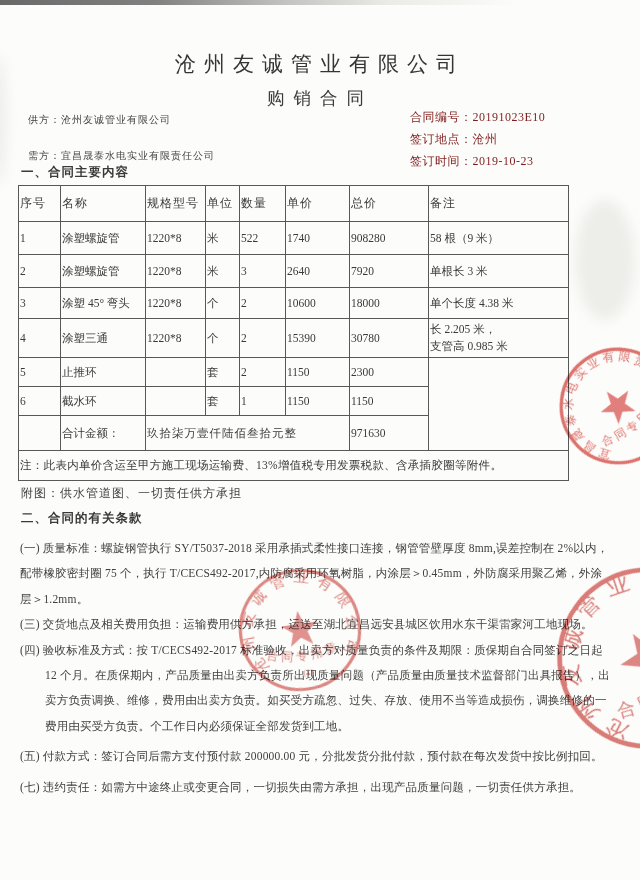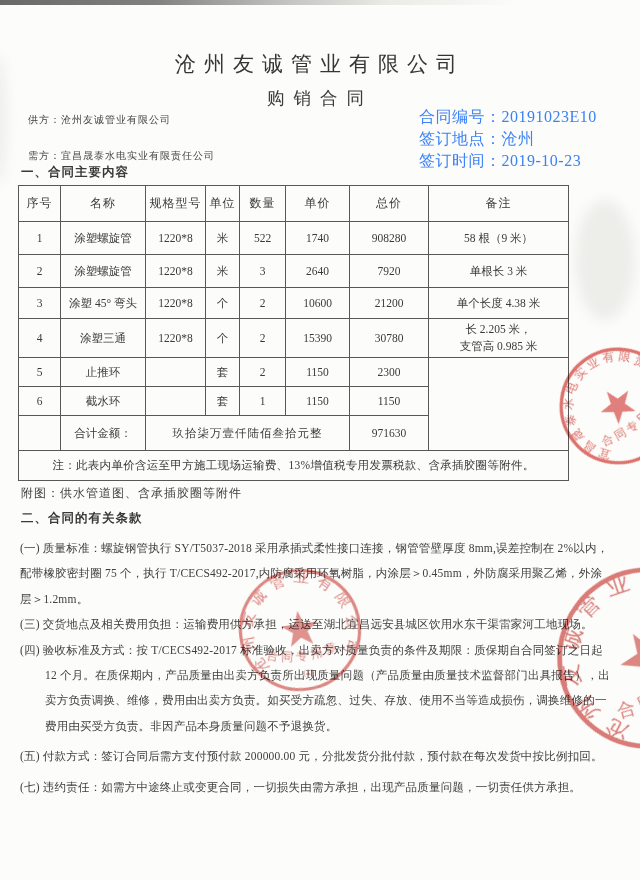--- a/index.html
+++ b/index.html
@@ -16,29 +16,29 @@
   .b1{left:575px;top:200px;width:60px;height:120px;}
   .b2{left:-8px;top:55px;width:14px;height:130px;}
 
   .doc-title{position:absolute;left:0;top:50px;width:100%;text-align:center;
     font-size:21px;letter-spacing:8px;color:#353535;font-weight:500;}
   .doc-subtitle{position:absolute;left:0;top:86px;width:100%;text-align:center;
     font-size:17.5px;letter-spacing:9px;color:#3a3a3a;font-weight:500;}
 
   .party{position:absolute;left:28px;font-size:10px;letter-spacing:1px;color:#444;}
   .supplier{top:113px;} .buyer{top:149px;}
-  .meta{position:absolute;left:419px;top:106px;font-size:16px;color:#3b82f6;letter-spacing:.5px;}
+  .meta{position:absolute;left:410px;top:106px;font-size:12px;color:#7f1d1d;letter-spacing:.5px;}
   .meta div{height:22px;line-height:22px;}
 
   .sec-title{position:absolute;left:21px;font-size:12.5px;font-weight:bold;color:#3a3a3a;letter-spacing:1px;}
   .sec1{top:164px;} .sec2{top:510px;}
   .attachment{position:absolute;left:21px;top:485px;font-size:12px;color:#424242;letter-spacing:1px;}
 
   table.items{position:absolute;left:18px;top:185px;width:550px;border-collapse:collapse;table-layout:fixed;}
-  table.items td,table.items th{border:1px solid #585858;text-align:center;vertical-align:middle;
+  table.items td,table.items th{border:1px solid #585858;text-align:left;vertical-align:middle;
     font-weight:normal;font-size:11.5px;color:#3a3a3a;padding:0 1px;overflow:hidden;}
   table.items th{font-size:12px;letter-spacing:1px;}
   .remark-two{white-space:pre-line;line-height:1.5;font-size:11px;margin-top:28px;}
   td.note-cell{text-align:left;padding:0 6px;font-size:11.5px;letter-spacing:.3px;}
   td.words-cell{letter-spacing:1px;}
 
   .clauses{position:absolute;left:20px;top:536px;width:604px;font-family:Liberation Serif, serif;}
   .cl{height:25.4px;line-height:25.4px;font-size:11.5px;color:#404040;white-space:nowrap;letter-spacing:.2px;}
   .cl.cont-indent{padding-left:25px;}
   .cl.gap{margin-top:5px;}
@@ -113,21 +113,21 @@
       <td>7920</td>
       <td>单根长 3 米</td>
     </tr>
     <tr style="height:31px">
       <td>3</td>
       <td>涂塑 45° 弯头</td>
       <td>1220*8</td>
       <td>个</td>
       <td>2</td>
       <td>10600</td>
-      <td>21200</td>
+      <td>18000</td>
       <td>单个长度 4.38 米</td>
     </tr>
     <tr style="height:39px">
       <td>4</td>
       <td>涂塑三通</td>
       <td>1220*8</td>
       <td>个</td>
       <td>2</td>
       <td>15390</td>
       <td>30780</td>
@@ -158,32 +158,32 @@
       <td>合计金额：</td>
       <td colspan="4" class="words-cell">玖拾柒万壹仟陆佰叁拾元整</td>
       <td>971630</td>
     </tr>
     <tr style="height:30px">
       <td colspan="8" class="note-cell">注：此表内单价含运至甲方施工现场运输费、13%增值税专用发票税款、含承插胶圈等附件。</td>
     </tr>
   </tbody>
     </table>
 
-  <div class="attachment">附图：供水管道图、含承插胶圈等附件</div>
+  <div class="attachment">附图：供水管道图、一切责任供方承担</div>
   <div class="sec-title sec2">二、合同的有关条款</div>
 
   <div class="clauses">
     <div class="cl">(一) 质量标准：螺旋钢管执行 SY/T5037-2018 采用承插式柔性接口连接，钢管管壁厚度 8mm,误差控制在 2%以内，</div>
     <div class="cl">配带橡胶密封圈 75 个，执行 T/CECS492-2017,内防腐采用环氧树脂，内涂层＞0.45mm，外防腐采用聚乙烯，外涂</div>
     <div class="cl">层＞1.2mm。</div>
     <div class="cl">(三) 交货地点及相关费用负担：运输费用供方承担，运送至湖北宜昌远安县城区饮用水东干渠雷家河工地现场。</div>
     <div class="cl">(四) 验收标准及方式：按 T/CECS492-2017 标准验收，出卖方对质量负责的条件及期限：质保期自合同签订之日起</div>
     <div class="cl cont-indent">12 个月。在质保期内，产品质量由出卖方负责所出现质量问题（产品质量由质量技术监督部门出具报告），出</div>
     <div class="cl cont-indent">卖方负责调换、维修，费用由出卖方负责。如买受方疏忽、过失、存放、使用不当等造成损伤，调换维修的一</div>
-    <div class="cl cont-indent">费用由买受方负责。非因产品本身质量问题不予退换货。</div>
+    <div class="cl cont-indent">费用由买受方负责。个工作日内必须保证全部发货到工地。</div>
     <div class="cl gap">(五) 付款方式：签订合同后需方支付预付款 200000.00 元，分批发货分批付款，预付款在每次发货中按比例扣回。</div>
     <div class="cl gap">(七) 违约责任：如需方中途终止或变更合同，一切损失由需方承担，出现产品质量问题，一切责任供方承担。</div>
   </div>
 
   <div class="stamp stamp-buyer">
     <svg viewBox="0 0 200 200">
       <circle cx="100" cy="100" r="93" fill="none" stroke="#d8504a" stroke-width="5.5"></circle>
       <path id="buyerArc" d="M 42.5 148.2 A 75 75 0 1 1 157.5 148.2" fill="none"></path>
       <text fill="#d8504a" font-size="19.5" letter-spacing="5.5" font-family="Liberation Serif, DejaVu Serif, serif">
         <textPath href="#buyerArc" startOffset="50%" text-anchor="middle">宜昌晟泰水电实业有限责任公司</textPath>

